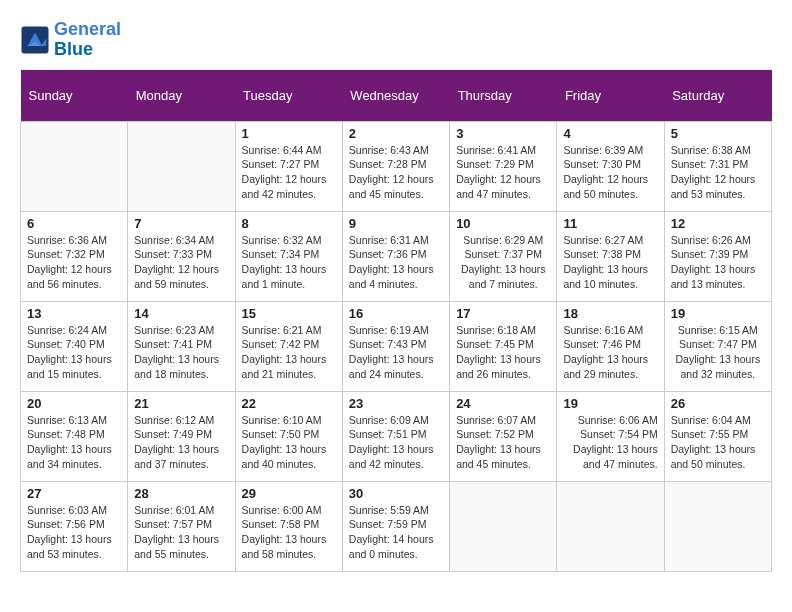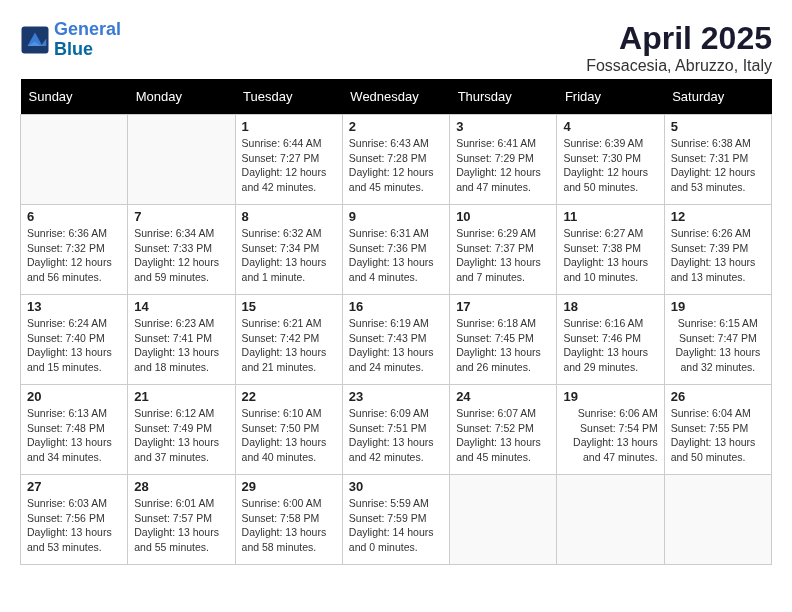--- a/index.html
+++ b/index.html
@@ -7,21 +7,21 @@
       font-family: Arial, sans-serif;
       background: #fff;
       width: 792px;
       min-height: 612px;
       padding: 20px;
     }
     .header {
       display: flex;
       justify-content: space-between;
       align-items: flex-start;
-      margin-bottom: 4px;
+      margin-bottom: 10px;
       gap: 33px;
     }
     .logo {
       display: flex;
       align-items: center;
     }
     .logo-text {
       font-size: 18px;
       font-weight: bold;
       color: #1a1a2e;
@@ -46,24 +46,24 @@
     .location {
       font-size: 16px;
       color: #333;
     }
     .calendar {
       width: 100%;
       border-collapse: collapse;
       font-size: 11px;
     }
     .calendar th {
-      background-color: #000000;
+      background-color: #701a75;
       color: #fff;
       text-align: left;
-      padding: 10px 8px;
+      padding: 18px 8px;
       font-size: 13px;
       font-weight: normal;
     }
     .calendar td {
       border: 1px solid #ccc;
       vertical-align: top;
       padding: 4px 6px;
       width: calc(100% / 7);
       min-height: 80px;
       height: 90px;
@@ -92,24 +92,20 @@
     <svg class="logo-icon" viewBox="0 0 40 40">
       <rect x="2" y="2" width="36" height="36" rx="4" fill="#1a3a6e"></rect>
       <polygon points="10,28 20,10 30,28" fill="#3a7bd5"></polygon>
       <polygon points="20,22 28,28 35,18 35,28 10,28" fill="#5a9be5" opacity="0.7"></polygon>
     </svg>
     <div class="logo-text">
       <div><span>General</span></div>
       <div><span style="color:#0369a1">Blue</span></div>
     </div>
   </div>
-  <div class="title-block">
-    <div class="month-title">April 2025</div>
-    <div class="location">Fossacesia, Abruzzo, Italy</div>
-  </div>
 </div>
 
 <table class="calendar">
   <thead>
     <tr>
     <th>Sunday</th>
         <th>Monday</th>
         <th>Tuesday</th>
         <th>Wednesday</th>
         <th>Thursday</th>
@@ -181,21 +177,21 @@
         </td>
         <td>
           <span class="day-number">9</span>
           <div class="day-info" style="white-space: pre-line;">Sunrise: 6:31 AM
 Sunset: 7:36 PM
 Daylight: 13 hours
 and 4 minutes.</div>
         </td>
         <td>
           <span class="day-number">10</span>
-          <div class="day-info" style="white-space: pre-line;">Sunrise: 6:29 AM
+          <div class="day-info" style="white-space: pre-line; text-align: center;">Sunrise: 6:29 AM
 Sunset: 7:37 PM
 Daylight: 13 hours
 and 7 minutes.</div>
         </td>
         <td>
           <span class="day-number">11</span>
           <div class="day-info" style="white-space: pre-line;">Sunrise: 6:27 AM
 Sunset: 7:38 PM
 Daylight: 13 hours
 and 10 minutes.</div>

